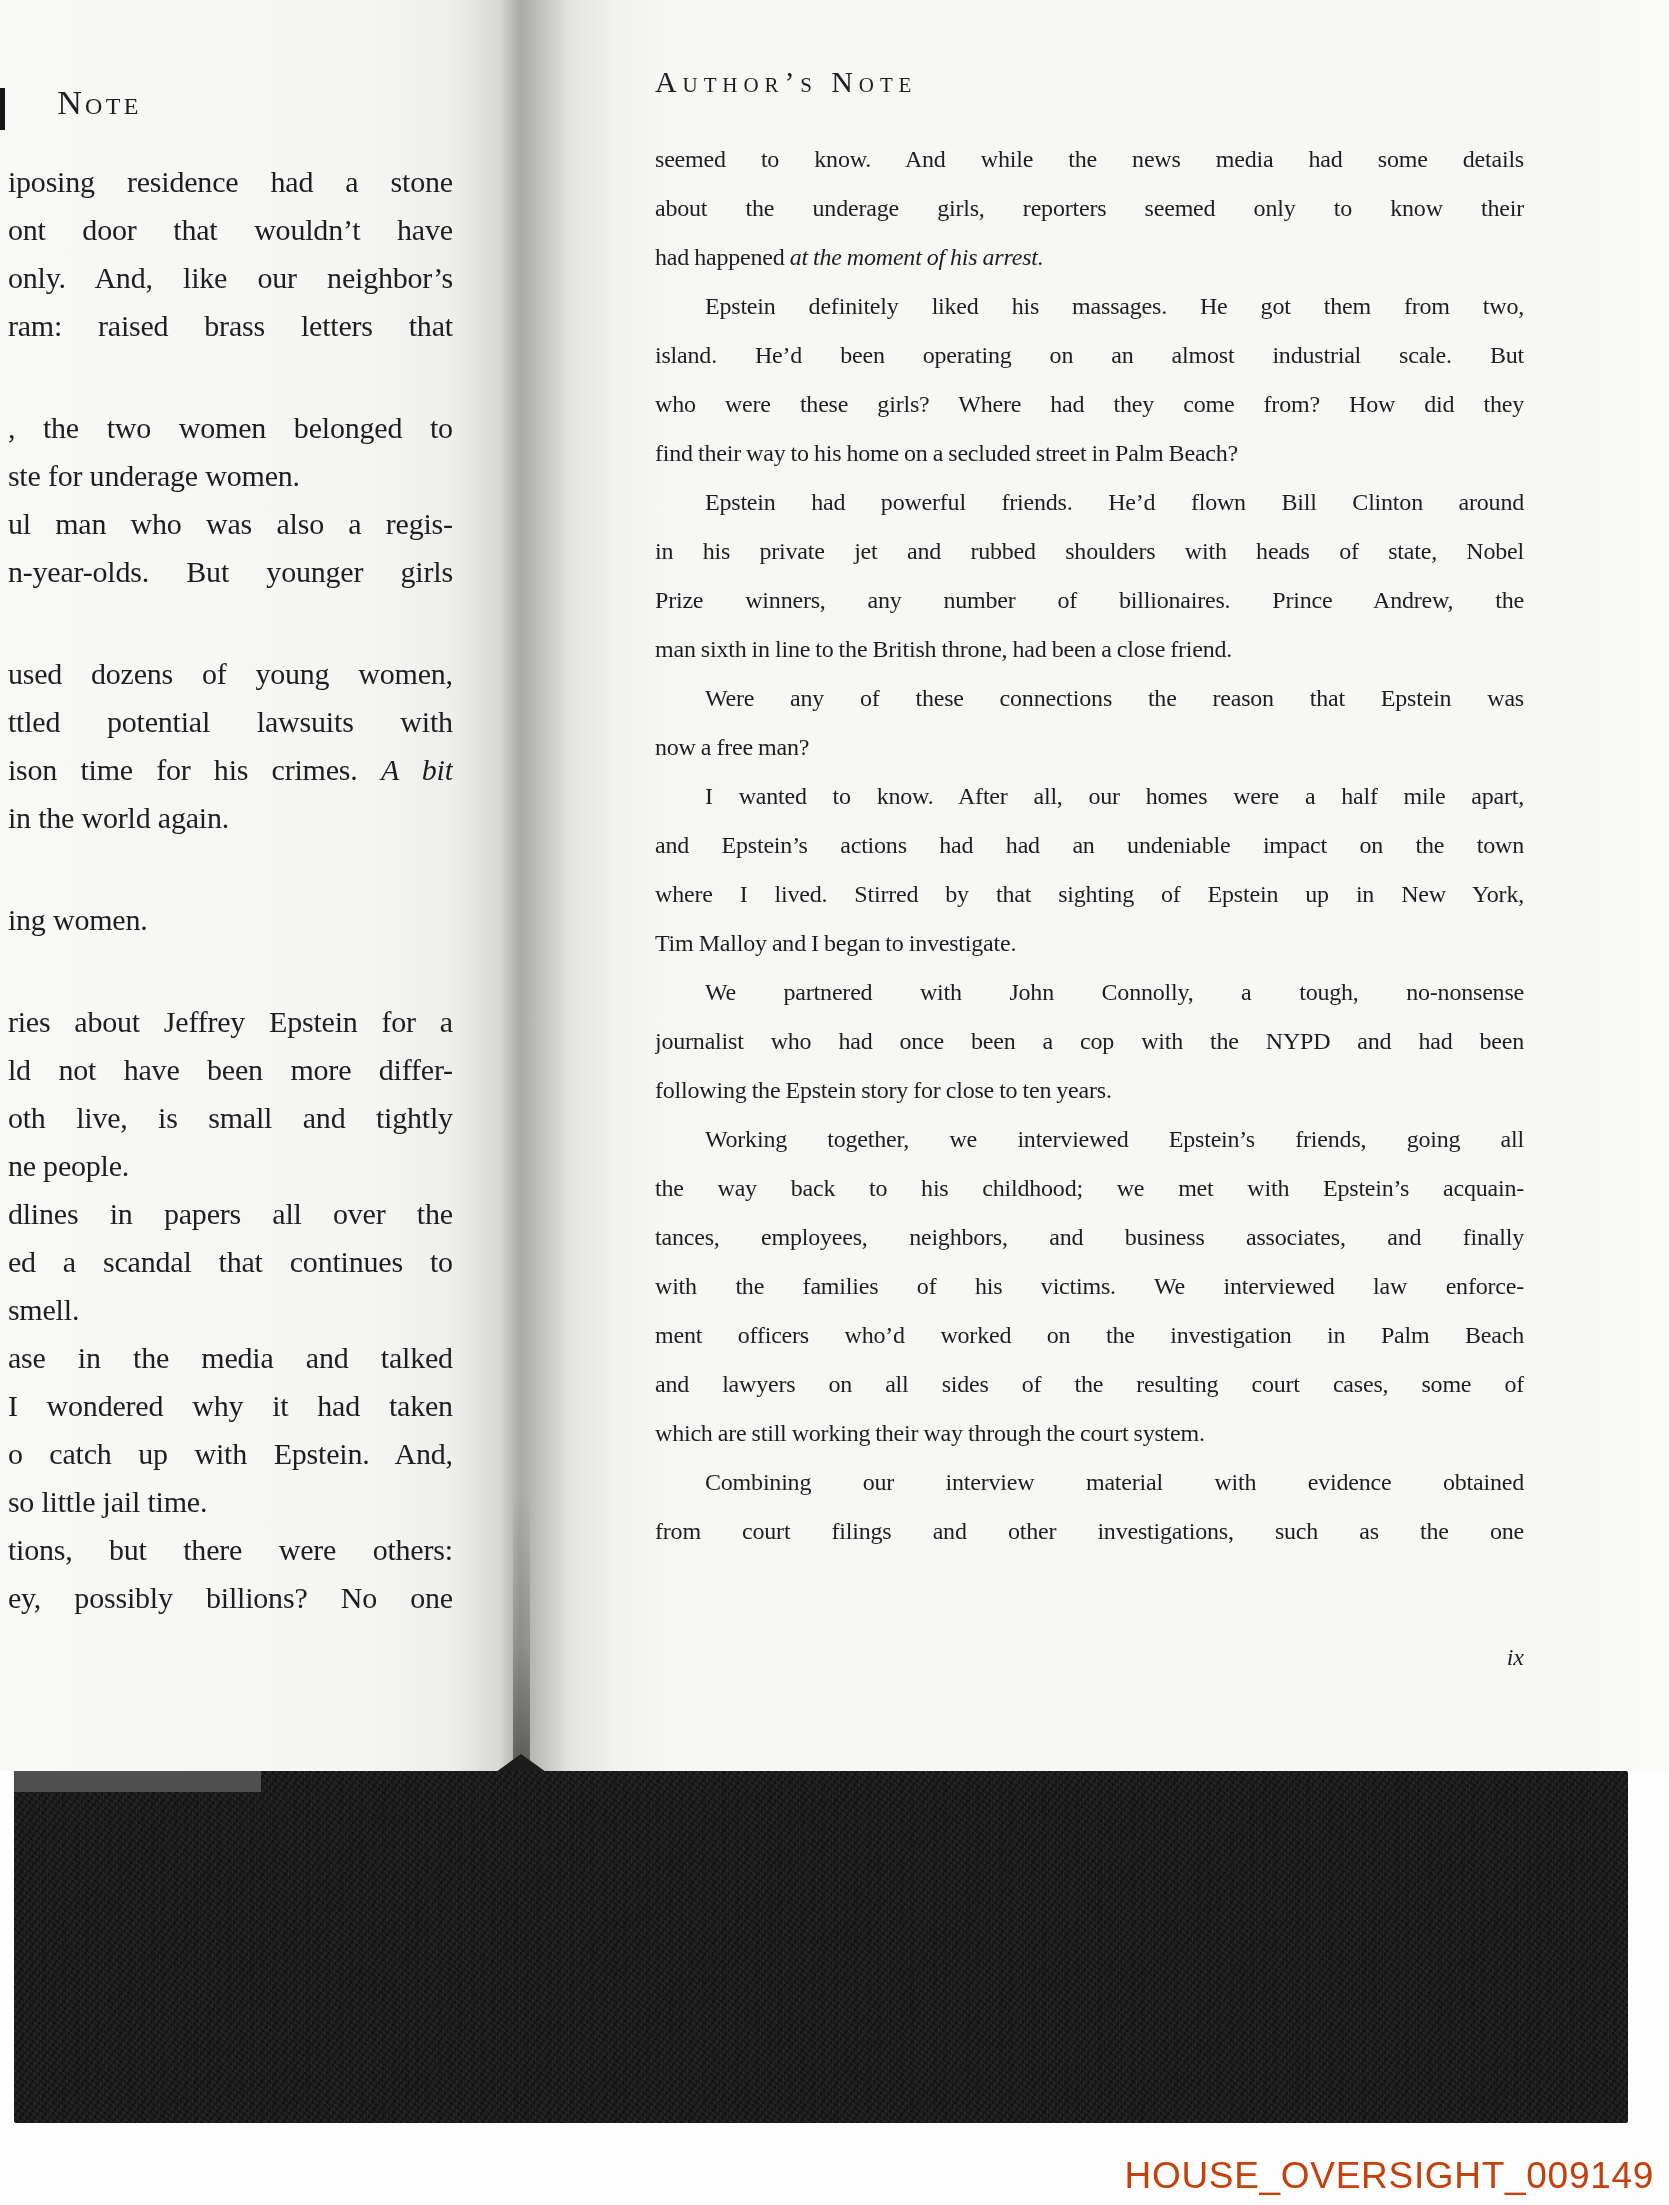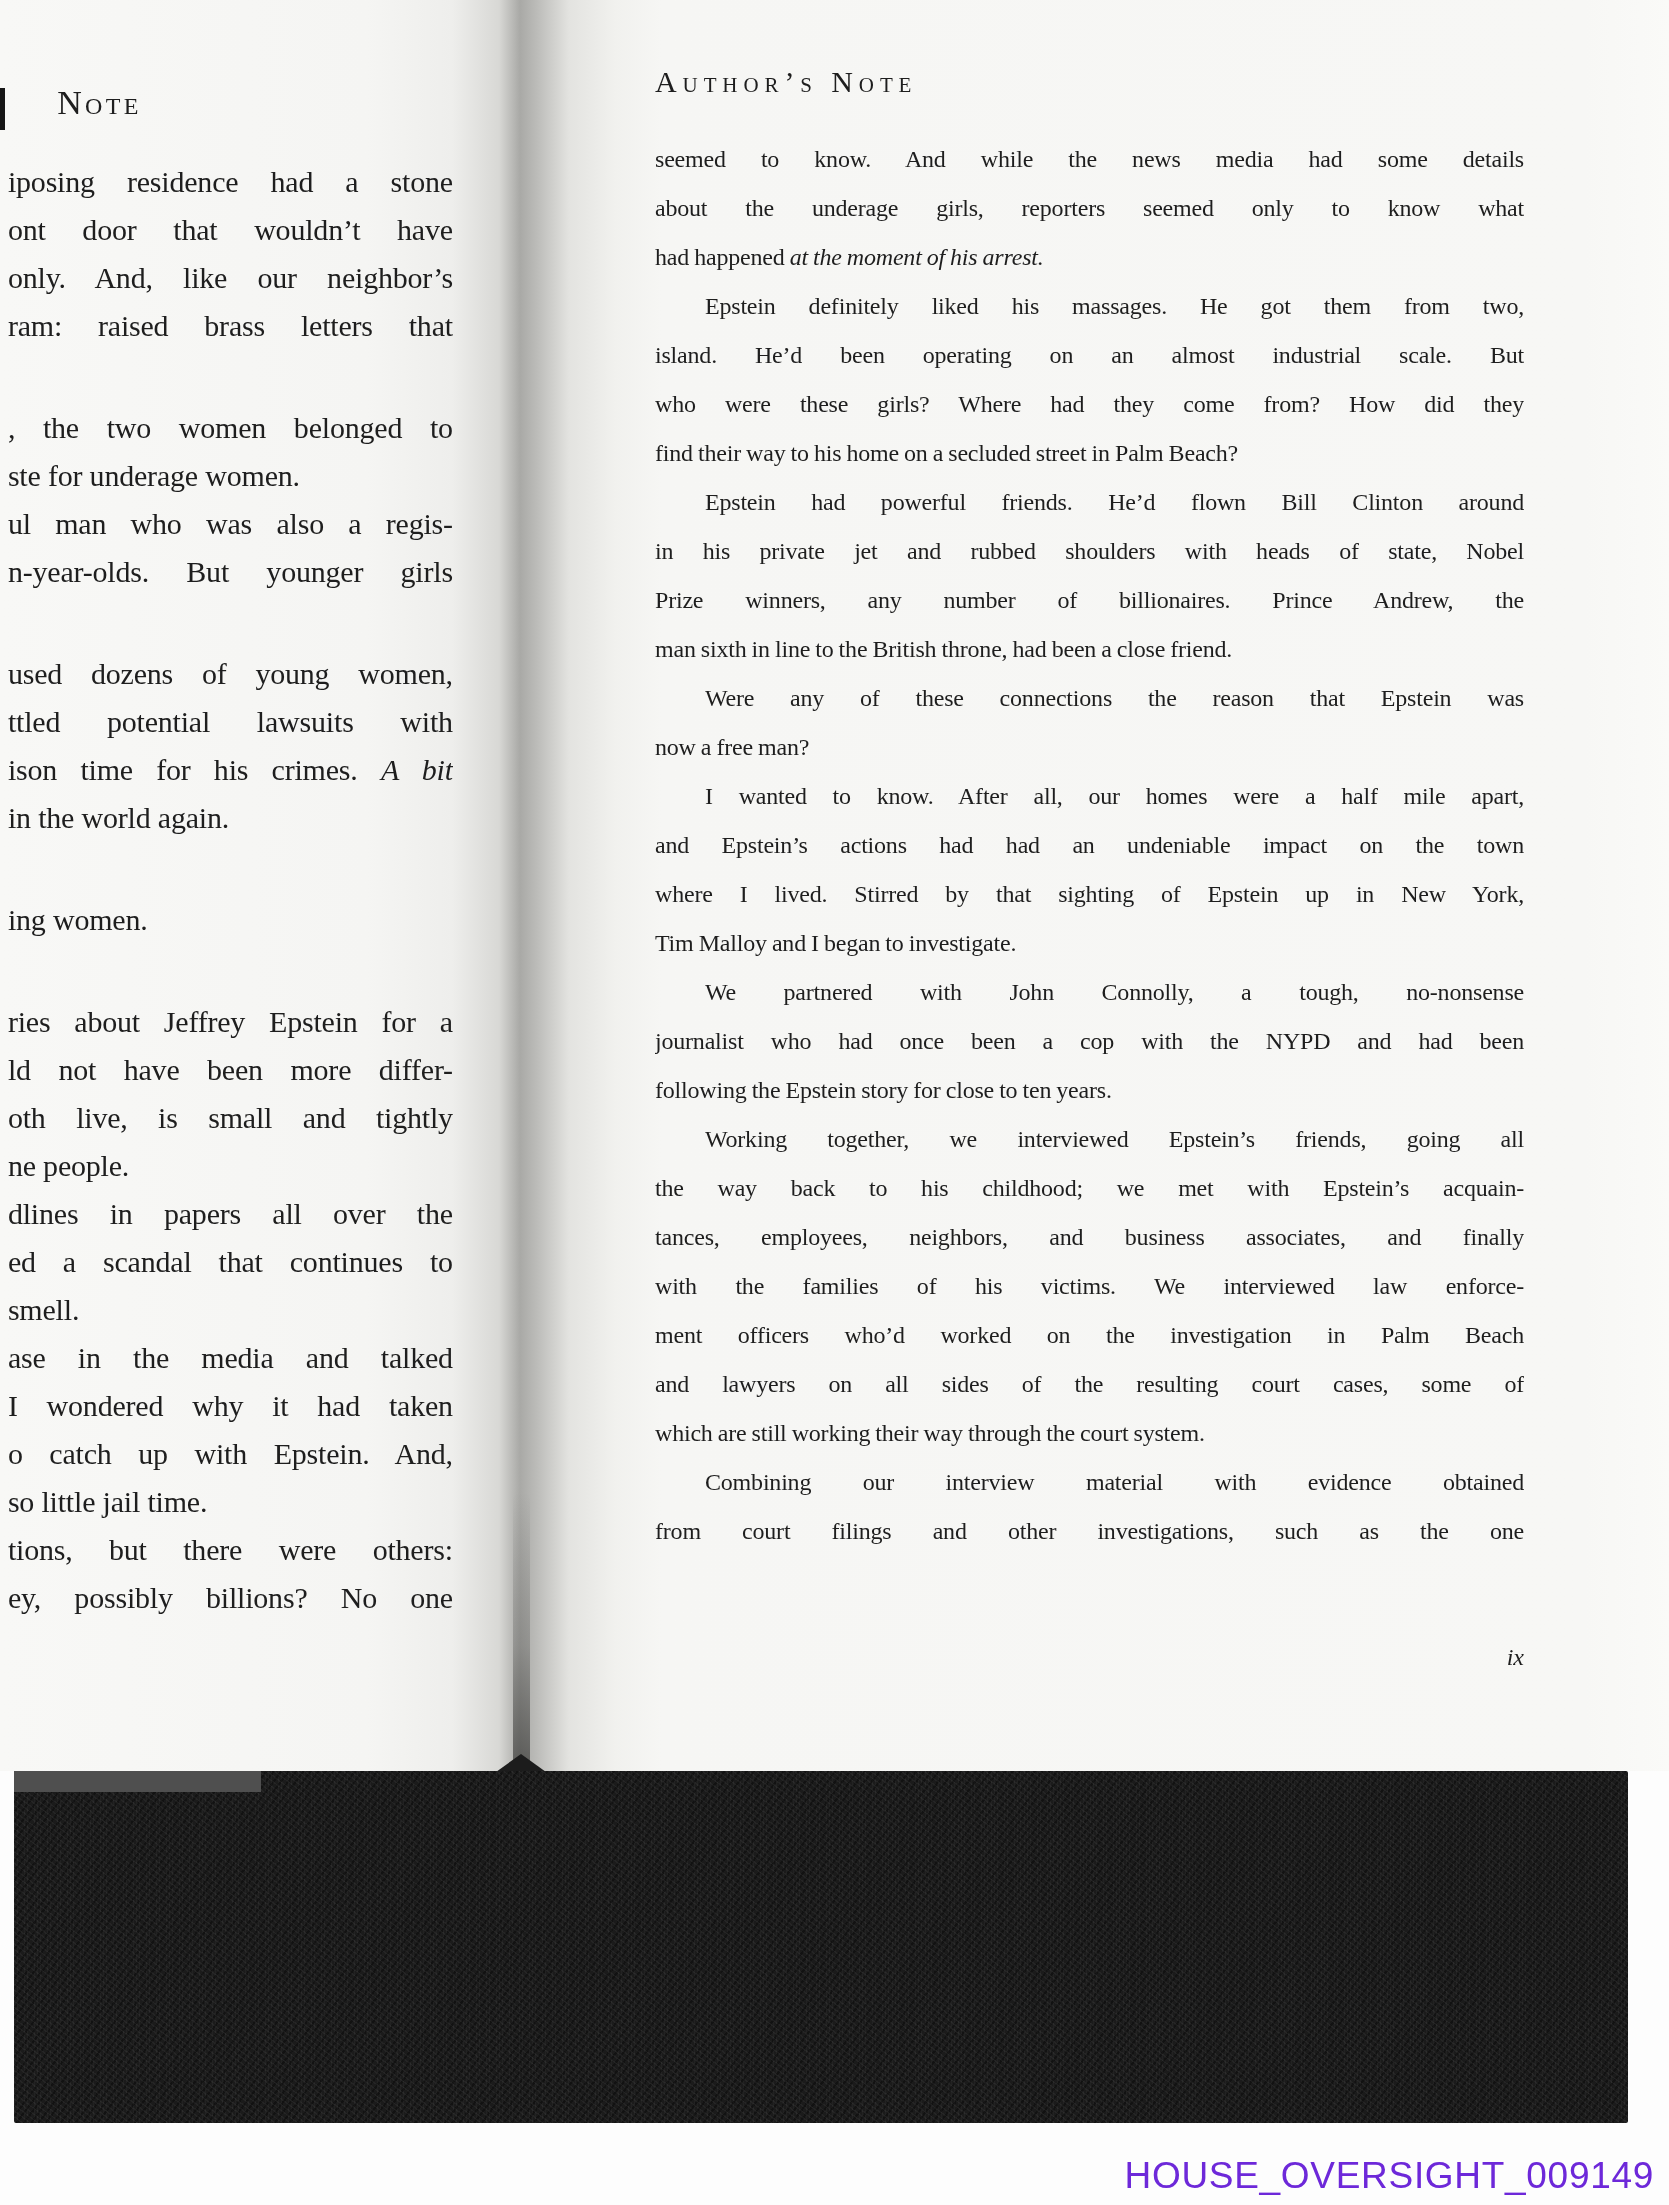--- a/index.html
+++ b/index.html
@@ -39,21 +39,21 @@
     font-variant-caps:small-caps;font-size:30px;letter-spacing:5.9px;}
   .rp-col{position:absolute;left:655px;top:135px;width:869px;font-size:24px;
     letter-spacing:-0.2px;word-spacing:-0.7px;}
   .rp-col .line{height:49px;line-height:49px;}
   .line{text-align:justify;text-align-last:justify;overflow:hidden;}
   .line.last{text-align-last:left;}
   .line.ind{padding-left:50px;}
   .rp-folio{position:absolute;left:655px;top:1644px;width:869px;text-align:right;
     font-style:italic;font-size:24px;}
   .bates{position:absolute;right:15px;top:2155px;font-family:"Liberation Sans", sans-serif;
-    font-size:37px;color:#6d28d9;letter-spacing:0.7px;}
+    font-size:37px;color:#c2410c;letter-spacing:0.7px;}
 </style>
 </head>
 <body>
 
 <div class="scan">
   <div class="paper"></div>
   <div class="gutter-line"></div>
 
   <div>
     <div class="lp-header">Note</div>
@@ -100,21 +100,21 @@
           <div class="line">tions, but there were others:</div>
           <div class="line">ey, possibly billions? No one</div>
         </div>
       </div>
   </div>
 
   <div>
     <div class="rp-header">Author’s Note</div>
     <div class="rp-col" id="rightCol">
         <div class="line">seemed to know. And while the news media had some details</div>
-        <div class="line">about the underage girls, reporters seemed only to know what</div>
+        <div class="line">about the underage girls, reporters seemed only to know their</div>
         <div class="line last">had happened <i>at the moment of his arrest.</i></div>
         <div class="line ind">Epstein definitely liked his massages. He got them from two,</div>
         <div class="line">island. He’d been operating on an almost industrial scale. But</div>
         <div class="line">who were these girls? Where had they come from? How did they</div>
         <div class="line last">find their way to his home on a secluded street in Palm Beach?</div>
         <div class="line ind">Epstein had powerful friends. He’d flown Bill Clinton around</div>
         <div class="line">in his private jet and rubbed shoulders with heads of state, Nobel</div>
         <div class="line">Prize winners, any number of billionaires. Prince Andrew, the</div>
         <div class="line last">man sixth in line to the British throne, had been a close friend.</div>
         <div class="line ind">Were any of these connections the reason that Epstein was</div>

